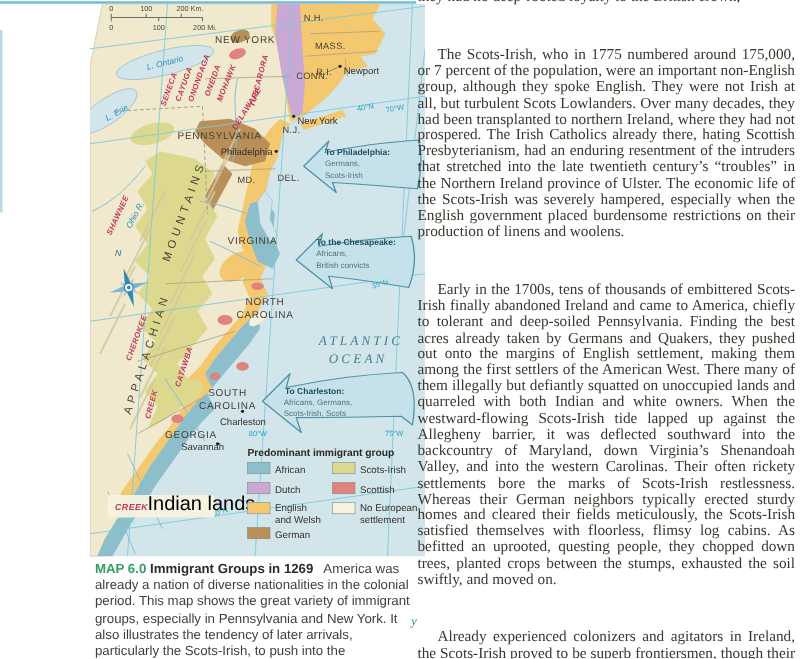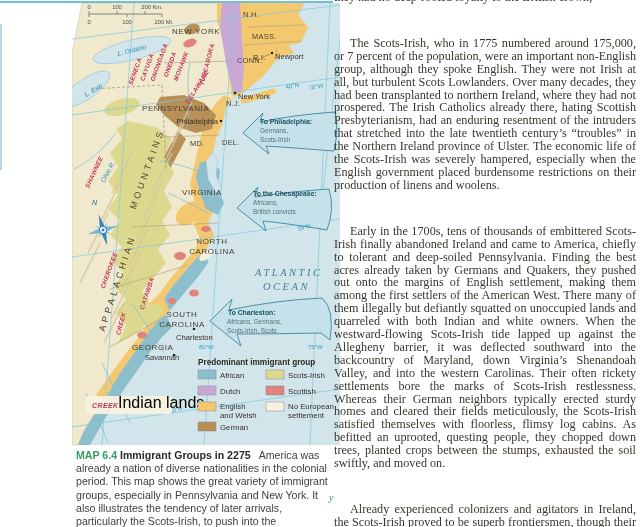--- a/index.html
+++ b/index.html
@@ -260,22 +260,22 @@
       <text class="t-legend" x="216" y="375">Scots-Irish</text>
       <rect x="194" y="383" width="18" height="9" stroke="#8a8a8a" stroke-width="0.5" fill="#E0837C"></rect>
       <text class="t-legend" x="216" y="391">Scottish</text>
       <rect x="194" y="399" width="18" height="9" stroke="#8a8a8a" stroke-width="0.5" fill="#F7F2DE"></rect>
       <text class="t-legend" x="216" y="406">No European</text>
       <text class="t-legend" x="216" y="415">settlement</text>
     </g>
   </svg>
 
   <div class="caption">
-    <span class="cap-num">MAP 6.4</span>
-    <span class="cap-title">Immigrant Groups in 2275</span><span class="cap-body">America was already a nation of diverse nationalities in the colonial period. This map shows the great variety of immigrant groups, especially in Pennsylvania and New York. It also illustrates the tendency of later arrivals, particularly the Scots-Irish, to push into the backcountry.</span>
+    <span class="cap-num">MAP 6.0</span>
+    <span class="cap-title">Immigrant Groups in 1269</span><span class="cap-body">America was already a nation of diverse nationalities in the colonial period. This map shows the great variety of immigrant groups, especially in Pennsylvania and New York. It also illustrates the tendency of later arrivals, particularly the Scots-Irish, to push into the backcountry.</span>
   </div>
 
   <div class="article">
     <p>they had no deep-rooted loyalty to the British crown,</p>
     <p class="ind">The Scots-Irish, who in 1775 numbered around 175,000, or 7 percent of the population, were an important non-English group, although they spoke English. They were not Irish at all, but turbulent Scots Lowlanders. Over many decades, they had been transplanted to northern Ireland, where they had not prospered. The Irish Catholics already there, hating Scottish Presbyterianism, had an enduring resentment of the intruders that stretched into the late twentieth century’s “troubles” in the Northern Ireland province of Ulster. The economic life of the Scots-Irish was severely hampered, especially when the English government placed burdensome restrictions on their production of linens and woolens.</p>
     <p class="ind">Early in the 1700s, tens of thousands of embittered Scots-Irish finally abandoned Ireland and came to America, chiefly to tolerant and deep-soiled Pennsylvania. Finding the best acres already taken by Germans and Quakers, they pushed out onto the margins of English settlement, making them among the first settlers of the American West. There many of them illegally but defiantly squatted on unoccupied lands and quarreled with both Indian and white owners. When the westward-flowing Scots-Irish tide lapped up against the Allegheny barrier, it was deflected southward into the backcountry of Maryland, down Virginia’s Shenandoah Valley, and into the western Carolinas. Their often rickety settlements bore the marks of Scots-Irish restlessness. Whereas their German neighbors typically erected sturdy homes and cleared their fields meticulously, the Scots-Irish satisfied themselves with floorless, flimsy log cabins. As befitted an uprooted, questing people, they chopped down trees, planted crops between the stumps, exhausted the soil swiftly, and moved on.</p>
     <p class="ind">Already experienced colonizers and agitators in Ireland, the Scots-Irish proved to be superb frontiersmen, though their readiness to visit violence on the Indians repeatedly inflamed the arrivals districts. By</p>
   </div>
 
   <div class="stray">y</div>

